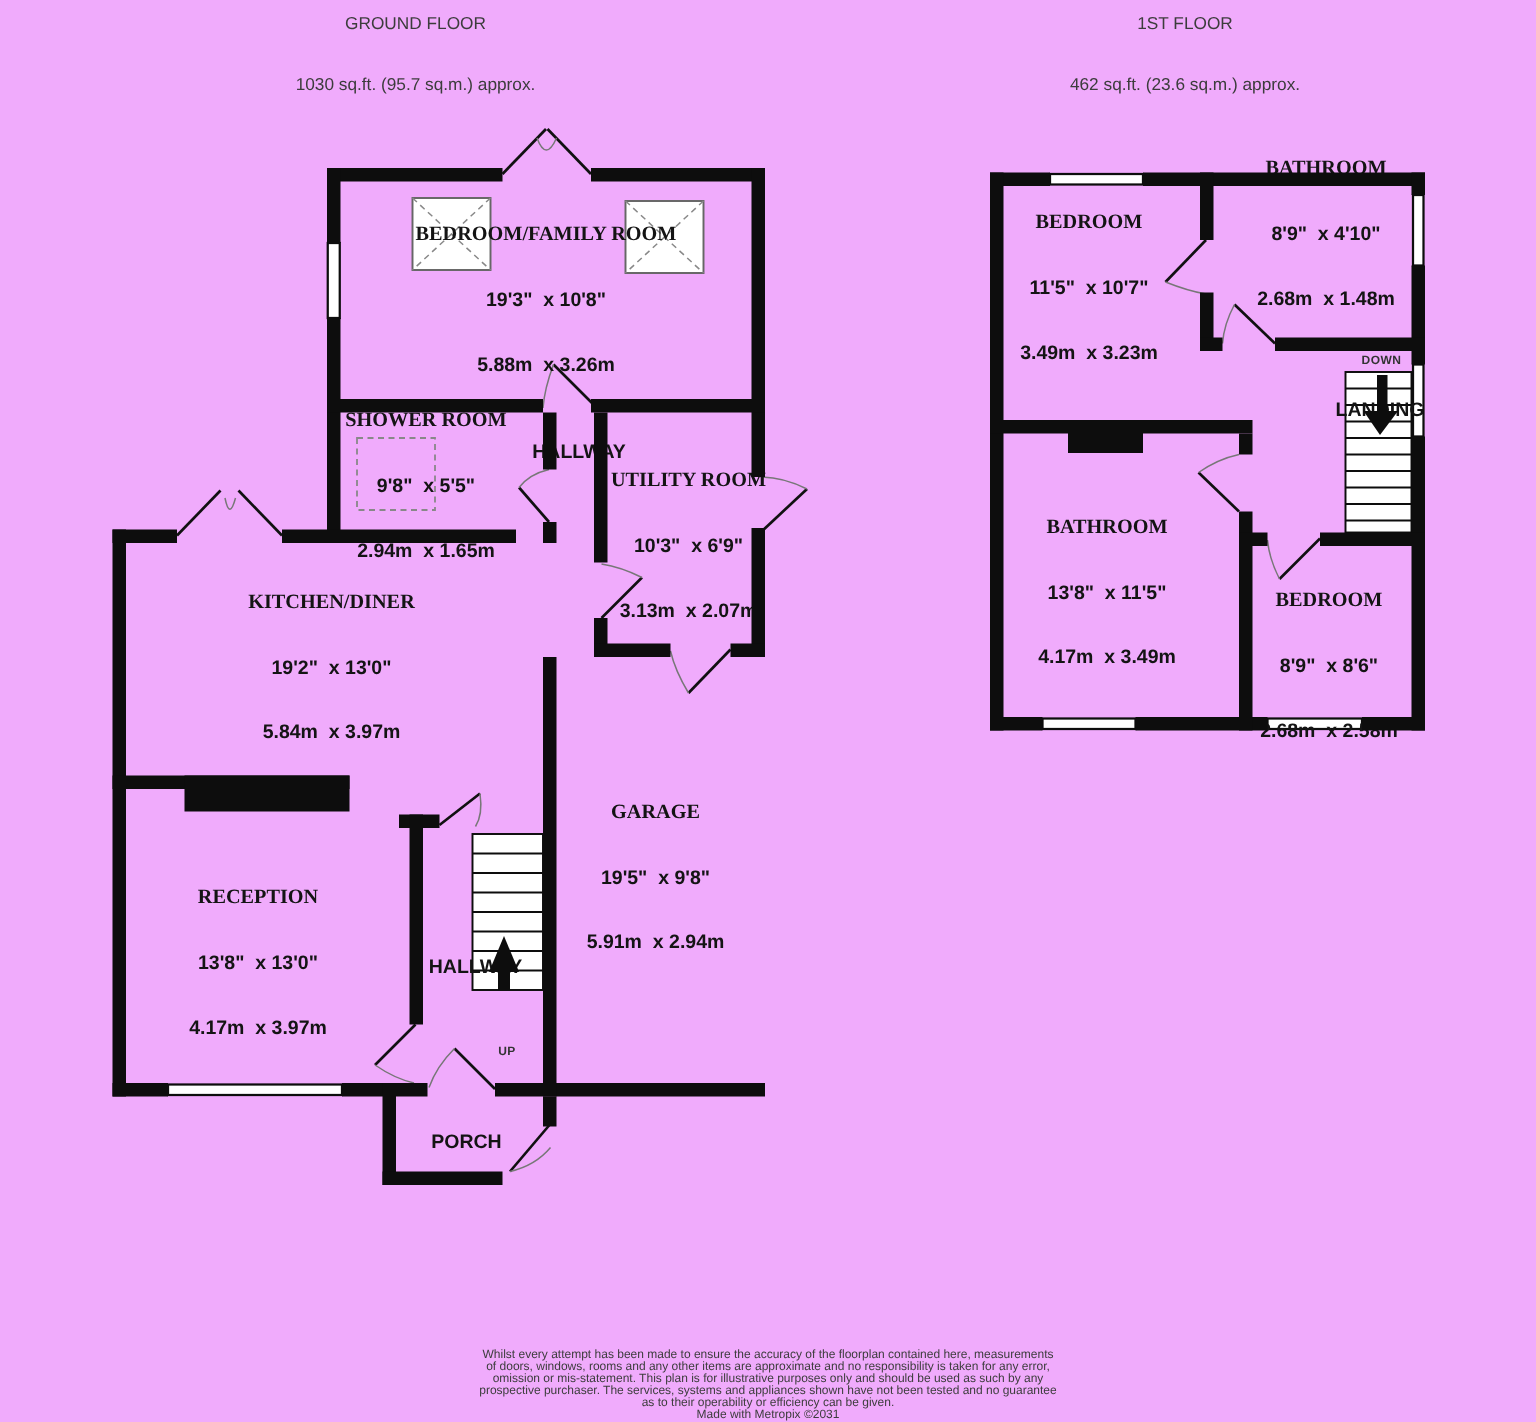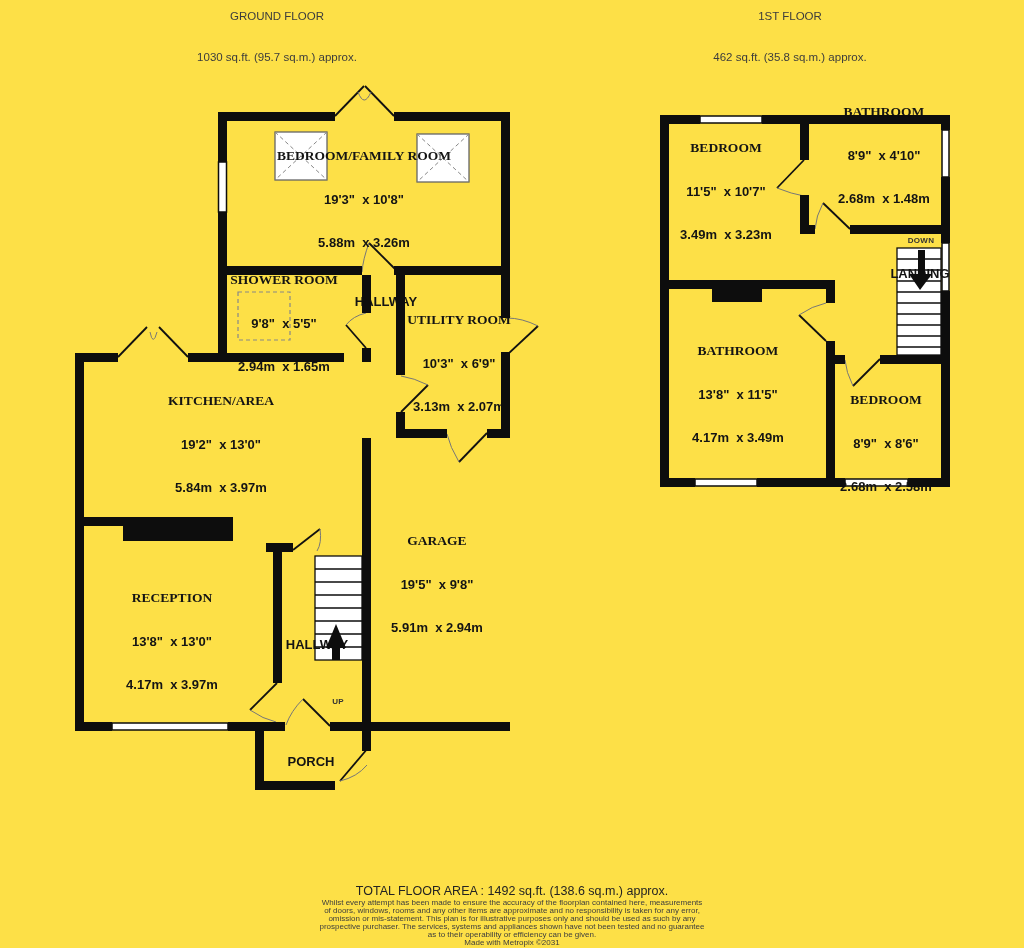--- a/index.html
+++ b/index.html
@@ -1,16 +1,16 @@
 <!DOCTYPE html>
 <html><head>
 <meta charset="utf-8">
 <style>
   html,body{margin:0;padding:0;background:#fff;}
-  #stage{position:relative;width:1024px;height:948px;background:#fde047;overflow:hidden;
+  #stage{position:relative;width:1024px;height:948px;background:#f0abfc;overflow:hidden;
          font-family:"Liberation Sans","DejaVu Sans",sans-serif;}
   svg.layer{position:absolute;left:0;top:0;pointer-events:none;}
   .floor-header{position:absolute;transform:translate(-50%,-50%);text-align:center;
     font-size:11.5px;line-height:13.5px;color:#3c3c3c;font-weight:400;white-space:pre;z-index:2;}
   .room-label{position:absolute;transform:translate(-50%,-50%);text-align:center;
     font-weight:bold;color:#141414;font-size:13px;line-height:14.5px;white-space:pre;z-index:2;}
   .room-label .nm{font-size:13.5px;font-family:Liberation Serif, serif;}
   .small-label{position:absolute;transform:translate(-50%,-50%);font-weight:bold;color:#141414;
     font-size:13px;white-space:pre;z-index:2;}
   .tiny-label{position:absolute;transform:translate(-50%,-50%);font-weight:bold;color:#333;
@@ -114,21 +114,21 @@
       <path fill="none" d="M897,259 H941 M897,270 H941 M897,281 H941 M897,292 H941 M897,303 H941 M897,314 H941 M897,325 H941 M897,336 H941 M897,347 H941"></path>
     </g>
   </svg>
 
   <div class="floor-header" style="left:277px;top:37px">
     <div>GROUND FLOOR</div>
     <div>1030 sq.ft. (95.7 sq.m.) approx.</div>
   </div>
   <div class="floor-header" style="left:790px;top:37px">
     <div>1ST FLOOR</div>
-    <div>462 sq.ft. (35.8 sq.m.) approx.</div>
+    <div>462 sq.ft. (23.6 sq.m.) approx.</div>
   </div>
 
   <div class="room-label" style="left:364px;top:200px">
     <div class="nm">BEDROOM/FAMILY ROOM</div>
     <div>19'3"  x 10'8"</div>
     <div>5.88m  x 3.26m</div>
   </div>
 
   <div class="room-label" style="left:284px;top:324px">
     <div class="nm">SHOWER ROOM</div>
@@ -138,21 +138,21 @@
 
   <div class="small-label" style="left:386px;top:301px">HALLWAY</div>
 
   <div class="room-label" style="left:459px;top:364px">
     <div class="nm">UTILITY ROOM</div>
     <div>10'3"  x 6'9"</div>
     <div>3.13m  x 2.07m</div>
   </div>
 
   <div class="room-label" style="left:221px;top:445px">
-    <div class="nm">KITCHEN/AREA</div>
+    <div class="nm">KITCHEN/DINER</div>
     <div>19'2"  x 13'0"</div>
     <div>5.84m  x 3.97m</div>
   </div>
 
   <div class="room-label" style="left:437px;top:585px">
     <div class="nm">GARAGE</div>
     <div>19'5"  x 9'8"</div>
     <div>5.91m  x 2.94m</div>
   </div>
 
@@ -186,21 +186,20 @@
     <div>13'8"  x 11'5"</div>
     <div>4.17m  x 3.49m</div>
   </div>
 
   <div class="room-label" style="left:886px;top:444px">
     <div class="nm">BEDROOM</div>
     <div>8'9"  x 8'6"</div>
     <div>2.68m  x 2.58m</div>
   </div>
 
-  <div class="footer-total" style="left:512px;top:891px">TOTAL FLOOR AREA : 1492 sq.ft. (138.6 sq.m.) approx.</div>
   <div class="disclaimer">
     <span>Whilst every attempt has been made to ensure the accuracy of the floorplan contained here, measurements</span>
     <span>of doors, windows, rooms and any other items are approximate and no responsibility is taken for any error,</span>
     <span>omission or mis-statement. This plan is for illustrative purposes only and should be used as such by any</span>
     <span>prospective purchaser. The services, systems and appliances shown have not been tested and no guarantee</span>
     <span>as to their operability or efficiency can be given.</span>
     <span>Made with Metropix ©2031</span>
   </div>
 
   <svg class="layer over" width="1024" height="948" viewBox="0 0 1024 948">

